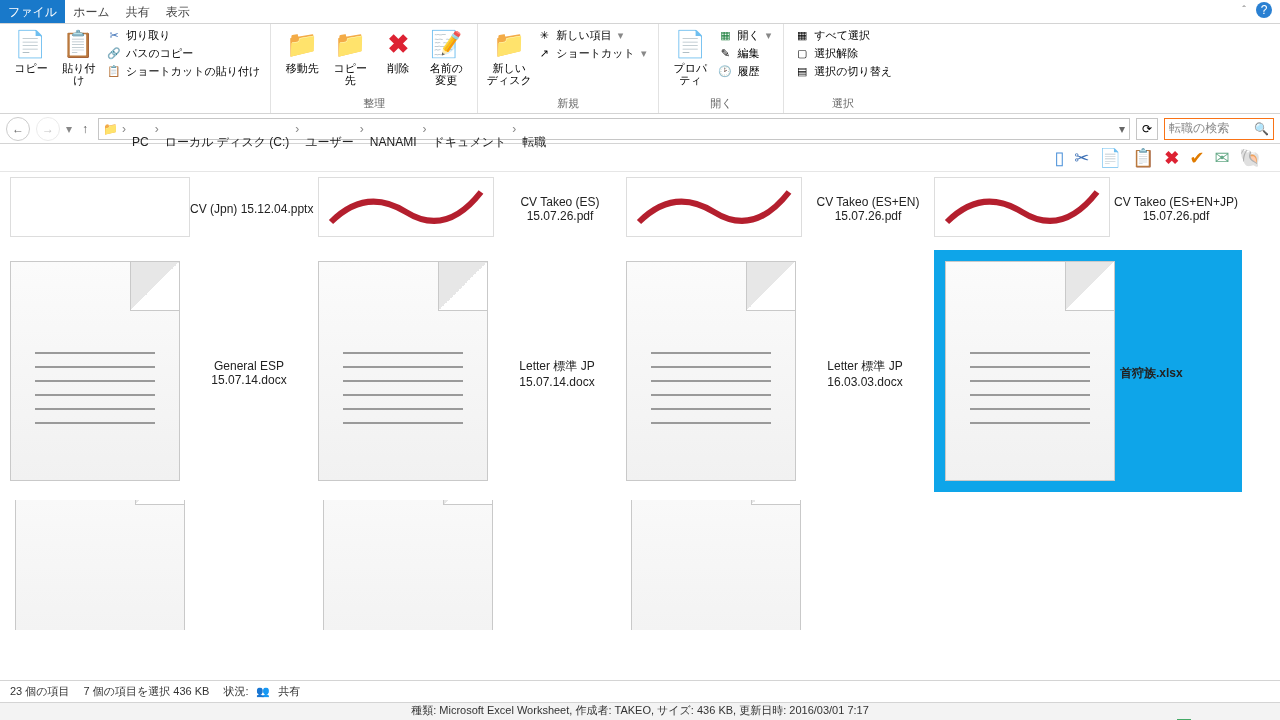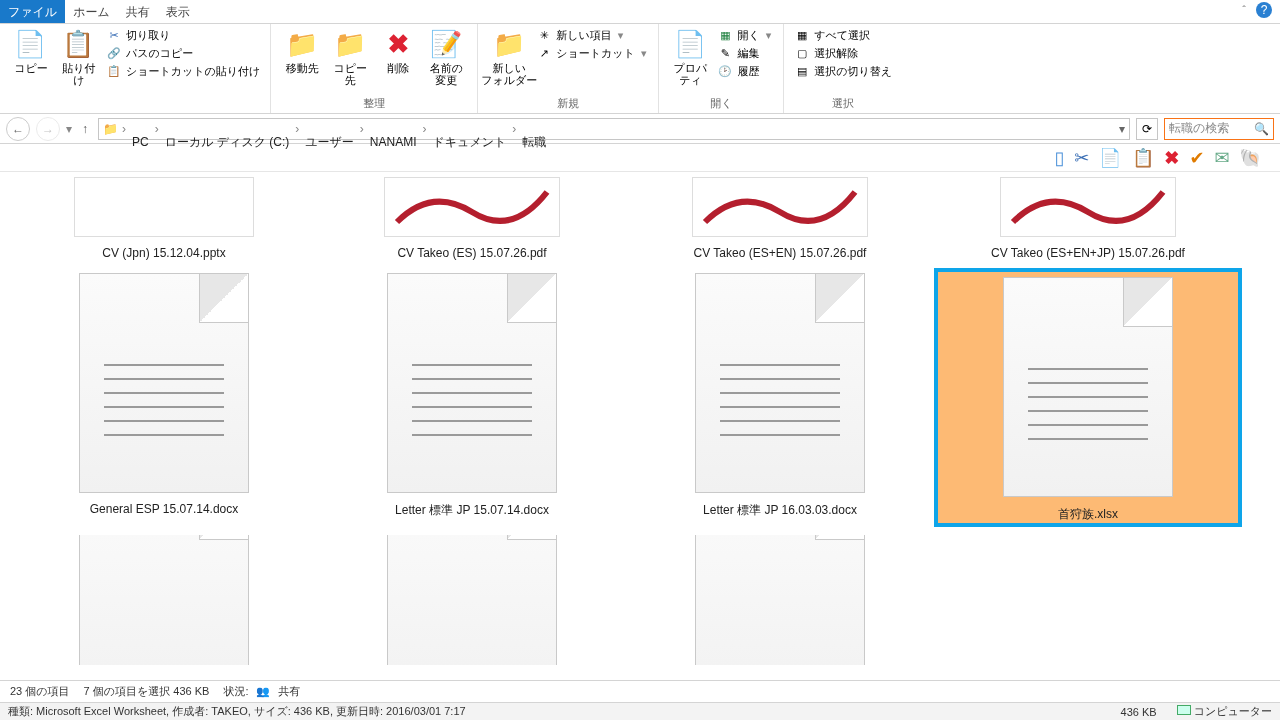--- a/index.html
+++ b/index.html
@@ -32,39 +32,39 @@
 .addr-end { margin-left: auto; display: flex; gap: 6px; color: #666; }
 .refresh { width: 22px; height: 22px; border: 1px solid #c6c6c6; display: flex; align-items: center; justify-content: center; cursor: pointer; }
 .searchbox { width: 110px; height: 22px; border: 1px solid #f97316; display: flex; align-items: center; padding: 0 4px; color: #888; }
 .searchbox .mag { margin-left: auto; }
 
 .toolbar2 { height: 28px; display: flex; justify-content: flex-end; align-items: center; gap: 10px; padding: 0 18px; border-bottom: 1px solid #e6e6e6; }
 .tbicon { font-size: 18px; cursor: pointer; }
 
 .content { position: relative; height: 500px; overflow: hidden; }
 .grid { display: flex; flex-wrap: wrap; padding: 0 10px; }
-.item { width: 308px; display: flex; flex-direction: column; align-items: center; margin-bottom: 8px; }
+.item { width: 308px; display: flex; flex-direction: row; align-items: center; margin-bottom: 8px; }
 .item.toprow .thumb { height: 70px; }
-.item.sel { background: #fdba74; border: 4px solid #0ea5e9; }
+.item.sel { background: #0ea5e9; border: 6px solid #0ea5e9; font-weight: bold; }
 .thumb { width: 180px; height: 230px; display: flex; align-items: center; justify-content: center; position: relative; }
 .pdfthumb { width: 176px; height: 60px; background: #fff; border: 1px solid #ddd; display: flex; align-items: center; justify-content: center; overflow: hidden; }
 .pdfthumb svg { width: 160px; height: 50px; }
 .pptthumb { width: 210px; height: 60px; background: #fff; border: 1px solid #ddd; }
 .docpage { width: 170px; height: 220px; background: linear-gradient(to bottom,#fbfbfb,#f1f1f1); border: 1px solid #c9c9c9; position: relative; }
 .docpage::after { content: ""; position: absolute; right: 0; top: 0; width: 48px; height: 48px; background: linear-gradient(135deg,#e7e7e7 50%, #fff 50%); border-left: 1px solid #c9c9c9; border-bottom: 1px solid #c9c9c9; }
 .doclines { position: absolute; top: 90px; left: 24px; right: 24px; }
 .doclines div { height: 2px; background: #9a9a9a; margin-bottom: 12px; }
 .fname { font-size: 12px; color: #222; margin-top: 4px; text-align: center; }
 
 .partialrow .thumb { height: 130px; overflow: hidden; }
 .partialrow .docpage { height: 220px; }
 
 .statusbar { position: absolute; bottom: 18px; left: 0; right: 0; height: 22px; border-top: 1px solid #d4d4d4; display: flex; align-items: center; padding: 0 10px; gap: 14px; font-size: 11px; color: #333; background: #fff; }
 .statusbar .shared { display: flex; align-items: center; gap: 8px; }
-.statusbar2 { position: absolute; bottom: 0; left: 0; right: 0; height: 18px; border-top: 1px solid #d4d4d4; display: flex; align-items: center; padding: 0 8px; font-size: 11px; color: #333; background: #f3f3f3; }
+.statusbar2 { position: absolute; bottom: 0; left: 0; right: 0; height: 18px; border-top: 1px solid #d4d4d4; display: flex; align-items: center; padding: 0 8px; font-size: 11px; color: #333; background: #f3f3f3; flex-direction: column; }
 .sb2-right { margin-left: auto; display: flex; align-items: center; gap: 20px; }
 .comp-icon { width: 14px; height: 10px; border: 1px solid #4a6; background: #cfe; display: inline-block; }
 
 .folder-ico { color: #f3c04b; }
 .scissors { color: #3b6fb5; }
 .xred { color: #d23; font-weight: bold; }
 .excel-ico { color: #1b7e3c; }
 .check { color: #e07b00; }
 .shell { color: #5bb; }
 .clip { color: #c88b3a; }
@@ -132,21 +132,21 @@
         </div>
     </div>
     <div class="group-label">整理</div>
   </div>
 
   <div class="group">
     <div class="group-body">
       <div class="big-btn">
           <div class="ico folder-ico">📁</div>
           <div class="lbl" style="white-space:pre">新しい
-フォルダー</div>
+ディスク</div>
         </div>
       <div class="small-list">
         <div class="small-item">
             <span class="sico">✳</span>
             <span>新しい項目</span>
             <span class="sep">▾</span>
           </div>
         <div class="small-item">
             <span class="sico">↗</span>
             <span>ショートカット</span>

